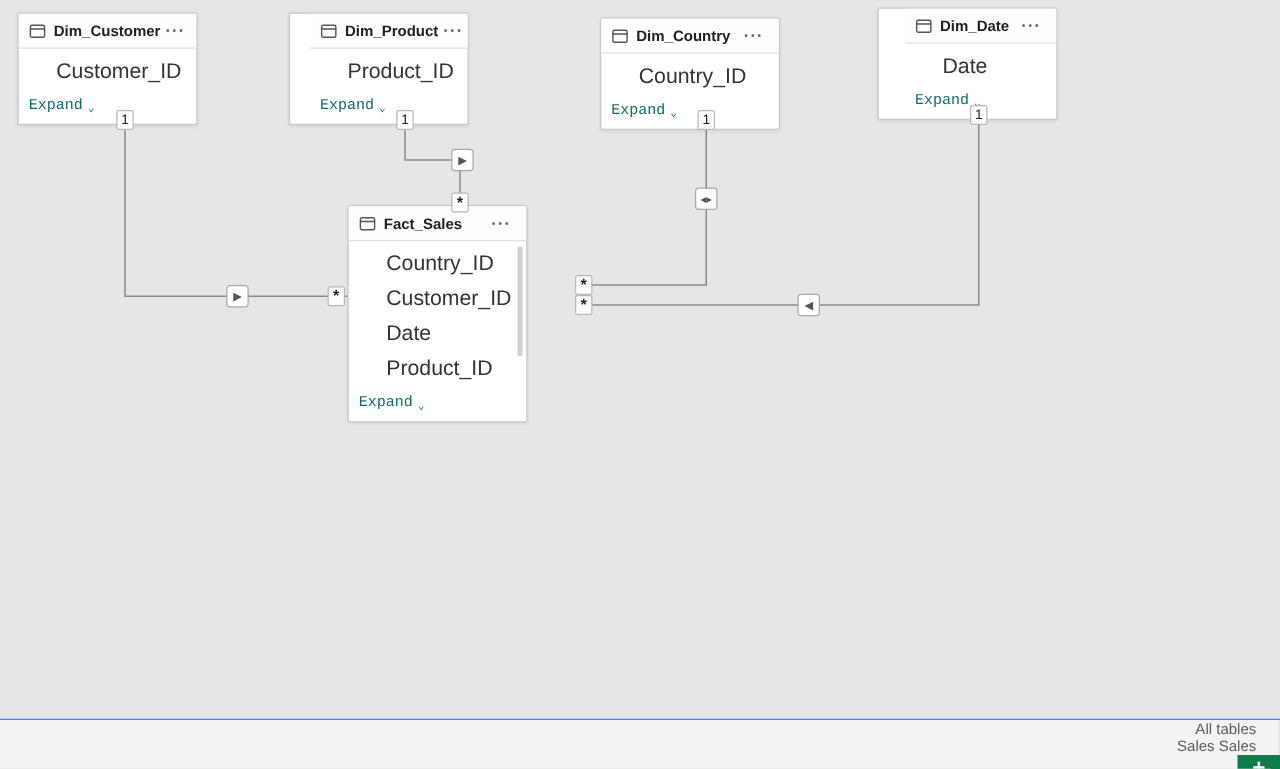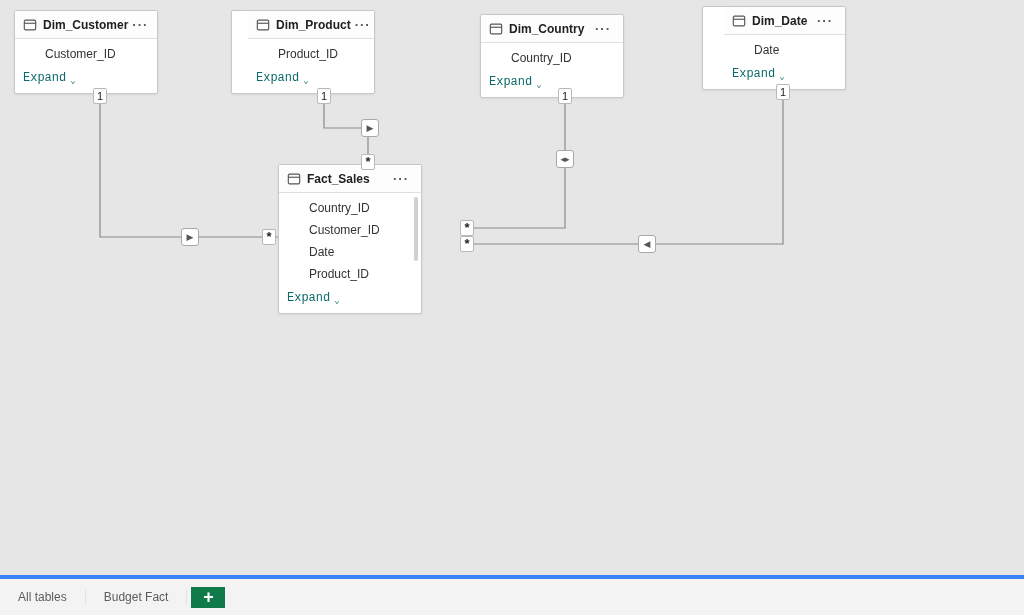--- a/index.html
+++ b/index.html
@@ -51,21 +51,21 @@
     padding: 0 4px;
     font-size: 13px;
   }
   .table-body {
     padding: 4px 0 0 0;
     position: relative;
   }
   .field-row {
     padding: 4px 6px 4px 30px;
     color: #333;
-    font-size: 12px;
+    font-size: 17px;
   }
   .expand {
     padding: 6px 8px 8px 8px;
     color: #0c6a6a;
     cursor: pointer;
     font-size: 12px;
     display: flex;
     align-items: flex-end;
     font-family: Liberation Mono, monospace;
   }
@@ -85,23 +85,24 @@
     background: #d0d0d0;
     border-radius: 2px;
   }
 
   
   .tabbar {
     position: absolute;
     left: 0; right: 0; bottom: 0;
     height: 40px;
     background: #f3f3f3;
-    border-top: 4px solid #3b82f6;
-    display: flex;
-    align-items: center;
+    border-top: 1px solid #3b82f6;
+    display: flex;
+    align-items: flex-end;
+    flex-direction: column;
   }
   .tab {
     padding: 0 18px;
     display: flex;
     align-items: center;
     border-right: 1px solid #e2e2e2;
     font-size: 12px;
     color: #5c5c5c;
     cursor: pointer;
     background: #f3f3f3;
@@ -299,15 +300,15 @@
 
   <div class="dir-node" style="left:181px; top:228px;">▶</div>
   <div class="dir-node" style="left:361px; top:119px;">▶</div>
   <div class="dir-node" style="left:556px; top:150px;">◂▸</div>
   <div class="dir-node" style="left:638px; top:235px;">◀</div>
 
 </div>
 
 <div class="tabbar">
   <div class="tab">All tables</div>
-  <div class="tab">Budget Fact</div>
+  <div class="tab">Sales Sales</div>
   <div class="tab add">+</div>
 </div>
 
 </body></html>

